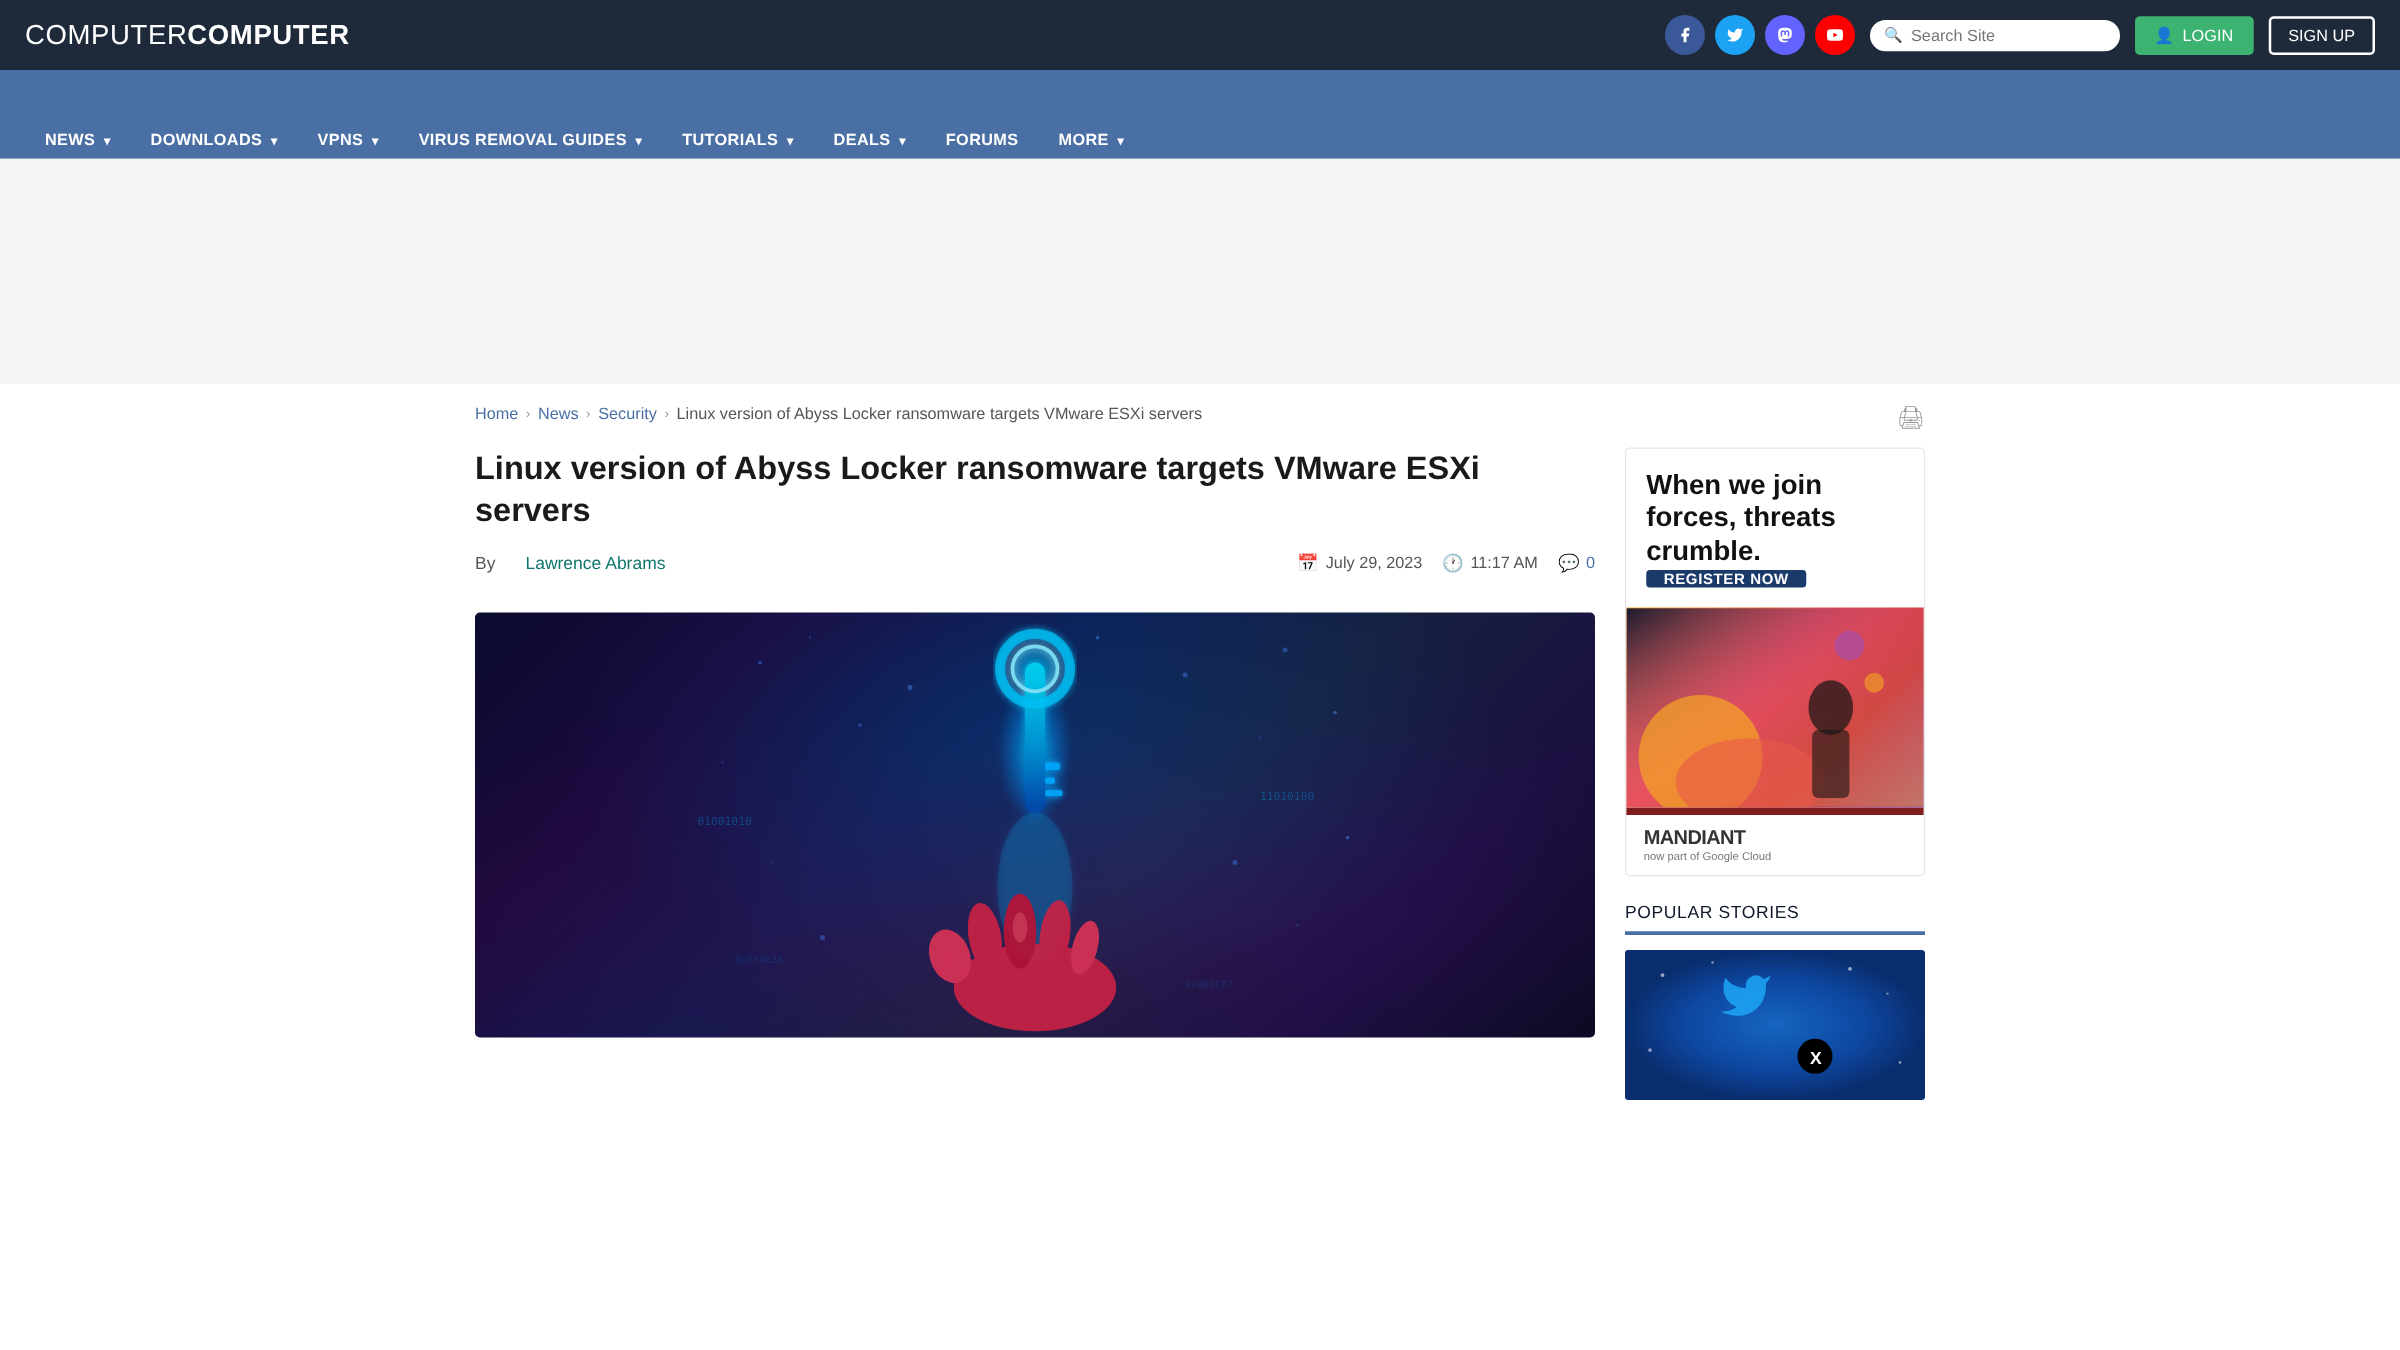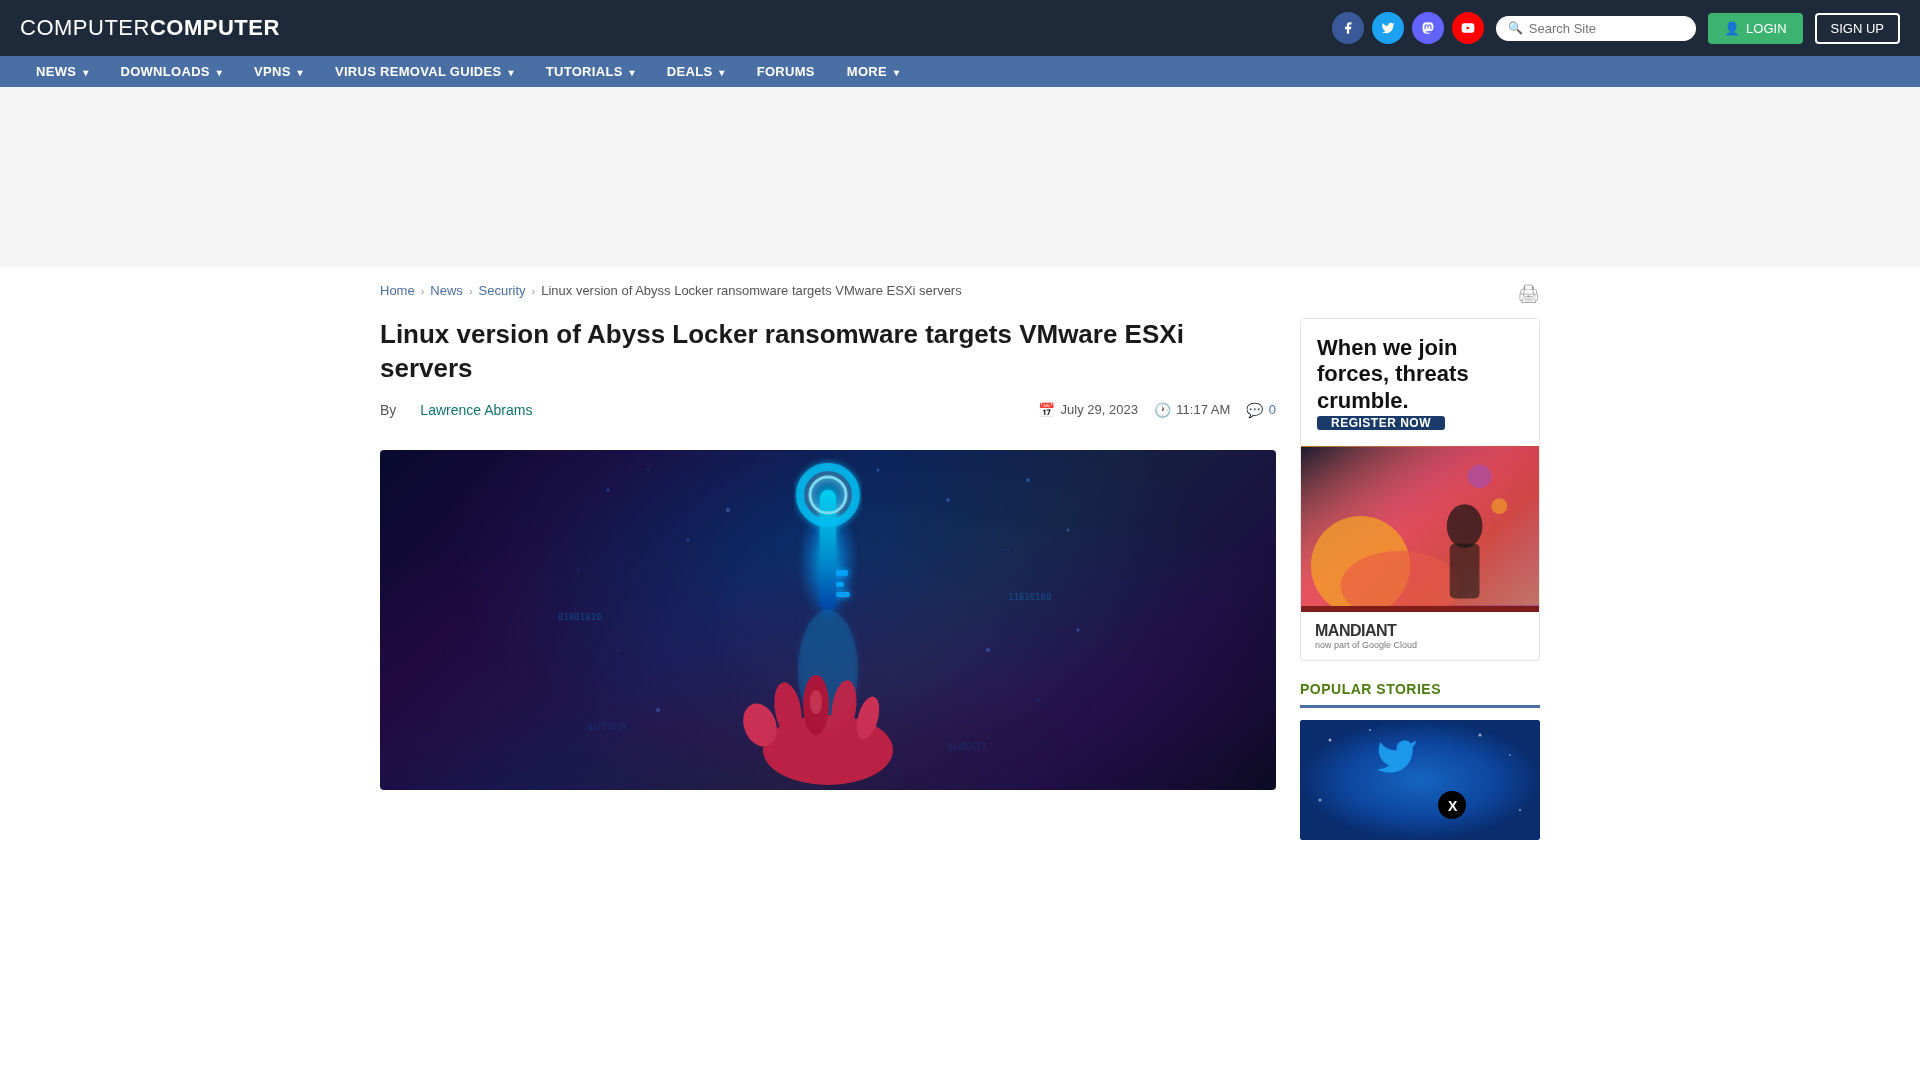--- a/index.html
+++ b/index.html
@@ -92,20 +92,21 @@
     }
     .nav-item {
       color: #fff;
       padding: 8px 16px;
       font-size: 13px;
       font-weight: 600;
       cursor: pointer;
       text-transform: uppercase;
       letter-spacing: 0.3px;
       white-space: nowrap;
+      margin-top: 40px;
     }
     .nav-item .arrow { font-size: 10px; margin-left: 3px; }
 
     
     .ad-area {
       height: 180px;
       background: #f5f5f5;
       display: flex;
       align-items: center;
       justify-content: center;
@@ -282,22 +283,22 @@
       font-size: 9px;
       color: #777;
       display: block;
     }
 
     .popular-section {
       margin-top: 4px;
     }
     .popular-title {
       font-size: 14px;
-      font-weight: 700;
-      color: #4d7c0f;
+      font-weight: 400;
+      color: #0f172a;
       text-transform: uppercase;
       letter-spacing: 0.5px;
       padding-bottom: 8px;
       border-bottom: 3px solid #4a6fa5;
       margin-bottom: 12px;
     }
     .popular-image {
       width: 100%;
       height: 120px;
       background: linear-gradient(135deg, #0d2b6e 0%, #1565c0 40%, #0288d1 70%, #29b6f6 100%);

